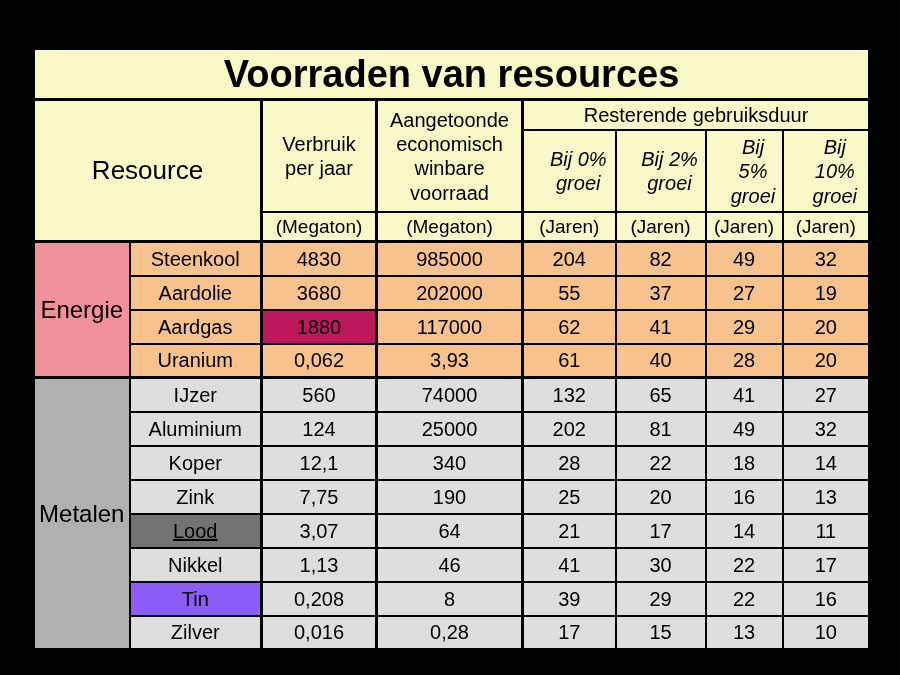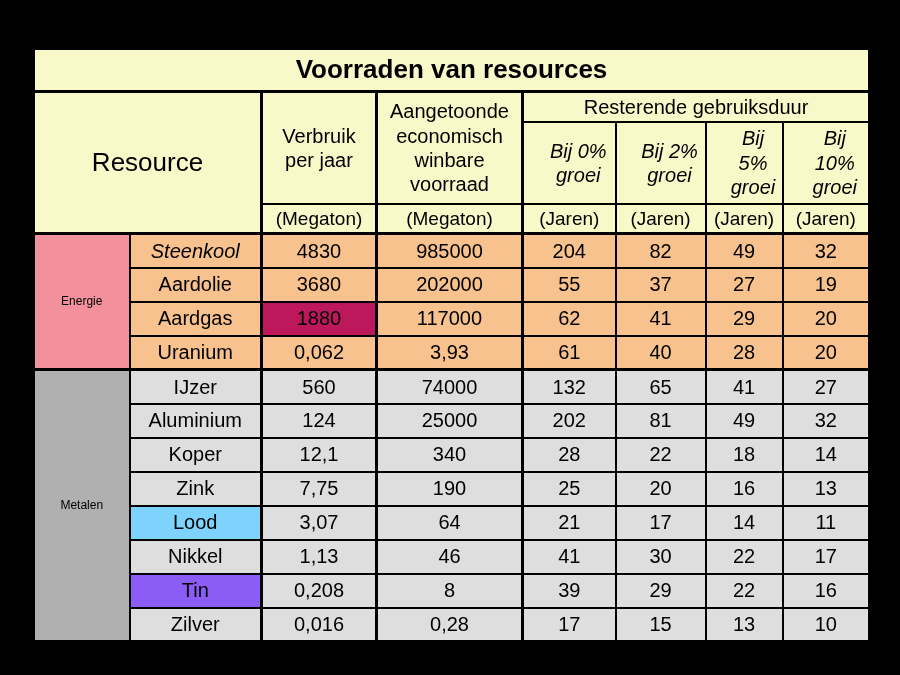--- a/index.html
+++ b/index.html
@@ -5,30 +5,30 @@
   html,body{margin:0;padding:0;background:#000;}
   .stage{position:relative;width:900px;height:675px;background:#000;overflow:hidden;
          font-family:"Liberation Sans",sans-serif;color:#000;}
   table.res{position:absolute;left:32px;top:47px;width:836px;border-collapse:collapse;
             table-layout:fixed;border:3px solid #000;}
   td{border:2px solid #000;text-align:center;vertical-align:middle;padding:1px 2px;
      font-size:20px;line-height:1.22;overflow:hidden;}
   .bl3{border-left-width:3px}
   .bb3{border-bottom-width:3px}
   .c-yellow{background:#F8F8C9}
-  .title-cell{font-size:26px;font-weight:bold;height:38px;}
+  .title-cell{font-size:38px;font-weight:bold;height:38px;}
   .resource-h{font-size:26px;}
   .pre{white-space:pre-line;}
   .bij{font-style:italic;}
   .unit{font-size:19px;}
   tr.r-h1 td{height:26px;}
   tr.r-h2 td{height:78px;padding-left:20px;}
   tr.r-units td{height:25px;}
   tr.data-row{height:34px;}
-  .group-cell{font-size:12px;}
+  .group-cell{font-size:24px;}
 </style>
 </head>
 <body>
 
 <div class="stage">
   <table class="res">
     <colgroup>
       <col style="width:96px">
         <col style="width:132px">
         <col style="width:115px">
@@ -67,21 +67,21 @@
       <td class="c-yellow unit bl3 bb3">(Megaton)</td>
       <td class="c-yellow unit bl3 bb3">(Jaren)</td>
       <td class="c-yellow unit bb3">(Jaren)</td>
       <td class="c-yellow unit bb3">(Jaren)</td>
       <td class="c-yellow unit bb3">(Jaren)</td>
     </tr>
     </tbody>
       <tbody id="tbody">
         <tr class="data-row">
           <td rowspan="4" class="group-cell bb3" style="background: rgb(242, 145, 155);">Energie</td>
-          <td class="" style="background: rgb(247, 194, 141); font-style: italic;">Steenkool</td>
+          <td class="" style="background: rgb(247, 194, 141);">Steenkool</td>
           <td class="bl3" style="background: rgb(247, 194, 141);">4830</td>
           <td class="bl3" style="background: rgb(247, 194, 141);">985000</td>
           <td class="bl3" style="background: rgb(247, 194, 141);">204</td>
           <td class="" style="background: rgb(247, 194, 141);">82</td>
           <td class="" style="background: rgb(247, 194, 141);">49</td>
           <td class="" style="background: rgb(247, 194, 141);">32</td>
         </tr>
         <tr class="data-row">
           <td class="" style="background: rgb(247, 194, 141);">Aardolie</td>
           <td class="bl3" style="background: rgb(247, 194, 141);">3680</td>
@@ -140,21 +140,21 @@
         <tr class="data-row">
           <td class="" style="background: rgb(222, 222, 222);">Zink</td>
           <td class="bl3" style="background: rgb(222, 222, 222);">7,75</td>
           <td class="bl3" style="background: rgb(222, 222, 222);">190</td>
           <td class="bl3" style="background: rgb(222, 222, 222);">25</td>
           <td class="" style="background: rgb(222, 222, 222);">20</td>
           <td class="" style="background: rgb(222, 222, 222);">16</td>
           <td class="" style="background: rgb(222, 222, 222);">13</td>
         </tr>
         <tr class="data-row">
-          <td class="" style="background: #7dd3fc;">Lood</td>
+          <td class="" style="background: #737373; text-decoration: underline;">Lood</td>
           <td class="bl3" style="background: rgb(222, 222, 222);">3,07</td>
           <td class="bl3" style="background: rgb(222, 222, 222);">64</td>
           <td class="bl3" style="background: rgb(222, 222, 222); margin-top: 8px;">21</td>
           <td class="" style="background: rgb(222, 222, 222);">17</td>
           <td class="" style="background: rgb(222, 222, 222);">14</td>
           <td class="" style="background: rgb(222, 222, 222);">11</td>
         </tr>
         <tr class="data-row">
           <td class="" style="background: rgb(222, 222, 222);">Nikkel</td>
           <td class="bl3" style="background: rgb(222, 222, 222);">1,13</td>

